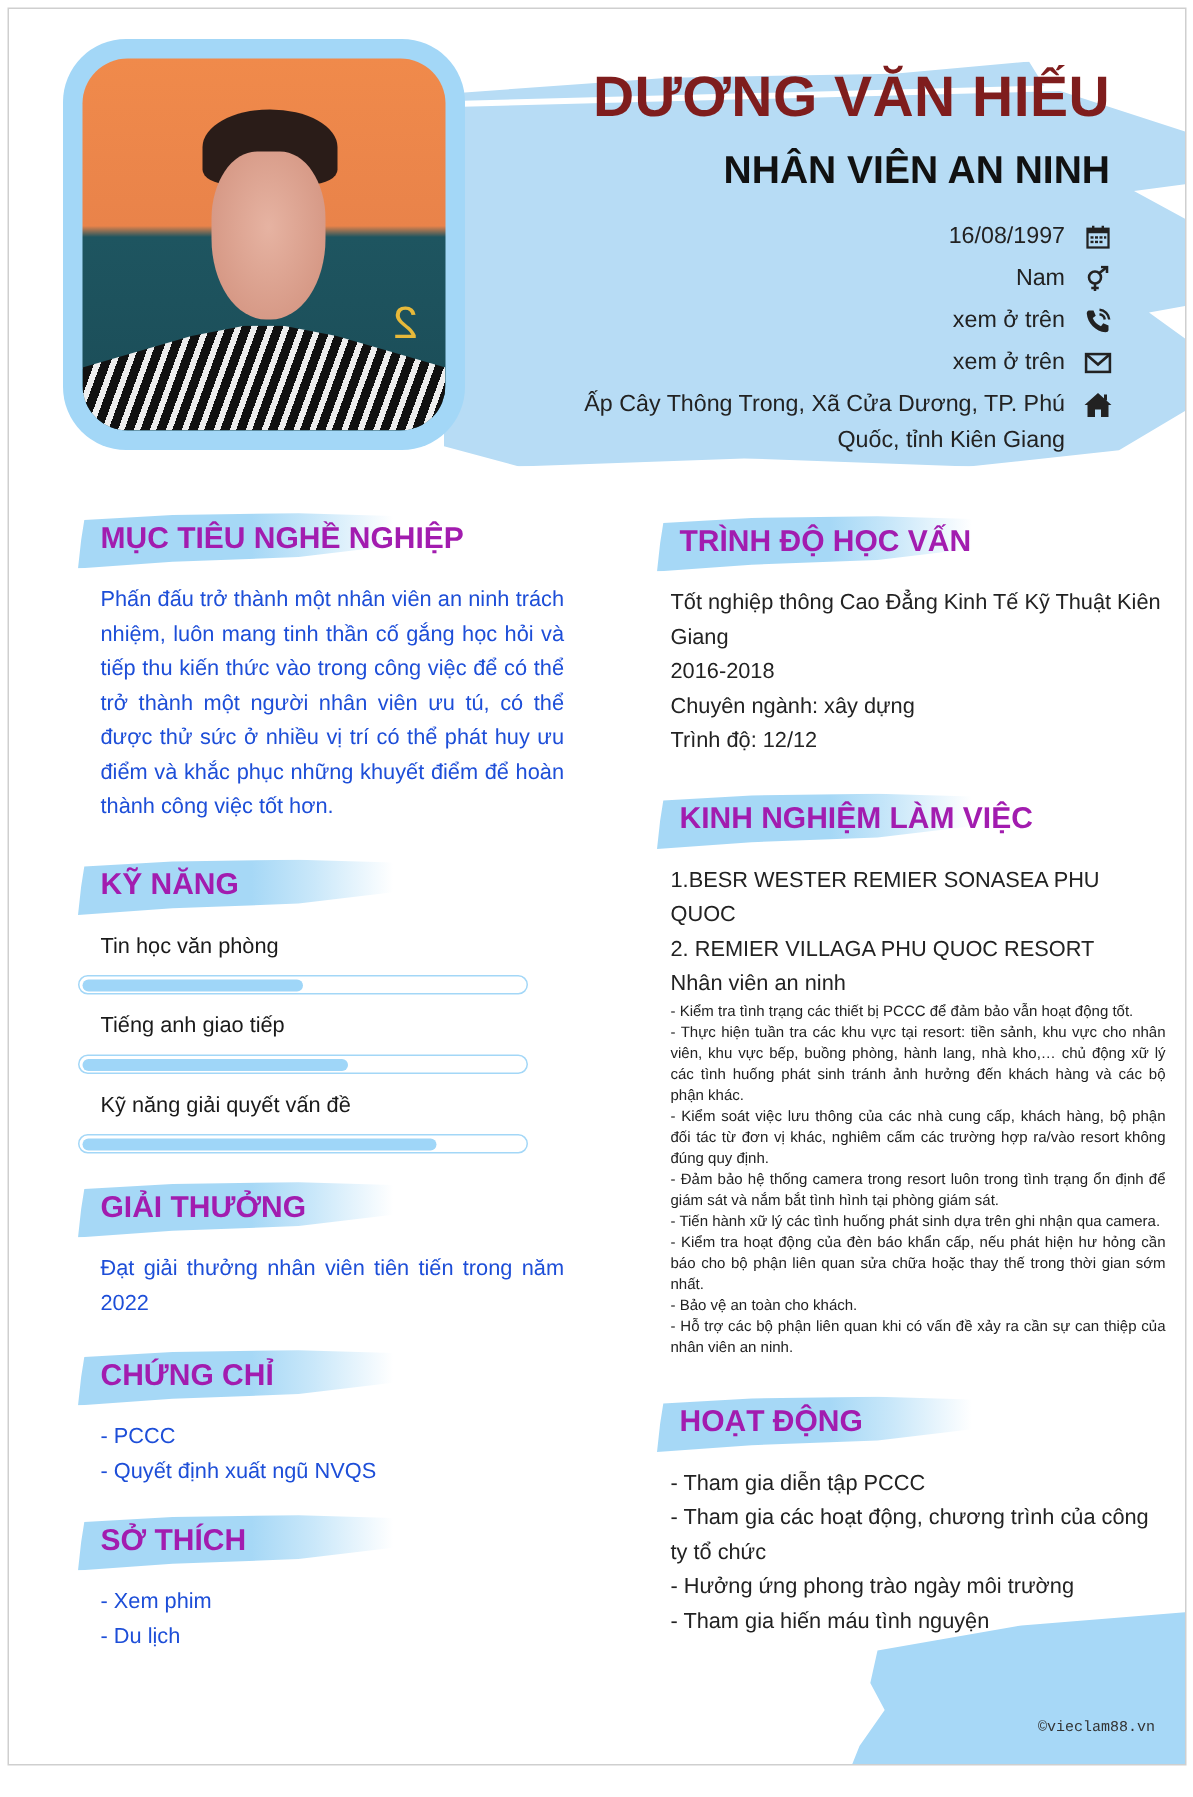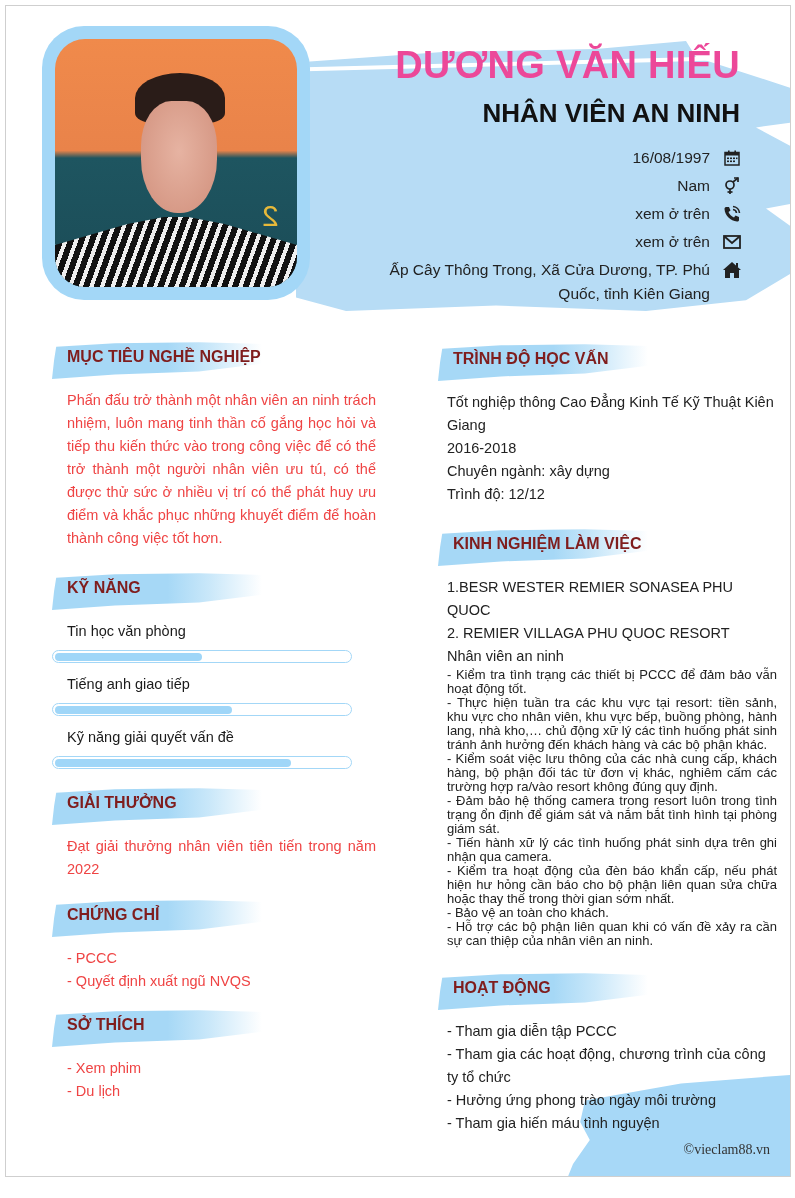--- a/index.html
+++ b/index.html
@@ -49,21 +49,21 @@
     position: absolute; left: 0; bottom: 0; width: 100%; height: 70px;
     background: repeating-linear-gradient(110deg, #111 0 6px, #eee 6px 10px);
     clip-path: polygon(0% 40%, 30% 10%, 45% 0%, 55% 0%, 70% 10%, 100% 40%, 100% 100%, 0% 100%);
   }
   .photo .seat-num {
     position: absolute; right: 18px; top: 160px; color: #e7b93a; font-size: 30px; transform: scaleX(-1);
   }
 
   
   .name {
-    position: absolute; right: 50px; top: 38px; font-size: 38px; font-weight: 700; color: #ec4899; letter-spacing: 0.3px;
+    position: absolute; right: 50px; top: 38px; font-size: 38px; font-weight: 700; color: #7f1d1d; letter-spacing: 0.3px;
   }
   .title {
     position: absolute; right: 50px; top: 92px; font-size: 26px; font-weight: 700; color: #111;
   }
   .contact {
     position: absolute; right: 48px; top: 140px; width: 380px;
   }
   .contact-row {
     display: flex; justify-content: flex-end; align-items: flex-start; gap: 12px;
     font-size: 15.5px; line-height: 24px; margin-bottom: 4px; color: #222;
@@ -77,36 +77,36 @@
 
   .sec-head {
     position: relative; height: 42px; margin-left: 0; margin-bottom: 8px;
   }
   .sec-head .brush {
     position: absolute; left: 6px; top: 2px; width: 210px; height: 38px;
     background: linear-gradient(90deg, #a6d8f6 0%, #a6d8f6 55%, rgba(166,216,246,0.6) 75%, rgba(166,216,246,0) 100%);
     clip-path: polygon(2% 15%, 30% 6%, 70% 3%, 100% 8%, 100% 60%, 70% 80%, 30% 88%, 0% 100%, 1% 50%);
   }
   .sec-head h2 {
-    position: absolute; left: 21px; top: 9px; font-size: 16px; font-weight: 700; color: #7f1d1d; white-space: nowrap;
-  }
-
-  .para { font-size: 14.5px; line-height: 23px; color: #ef4444; padding-left: 21px; text-align: justify; }
+    position: absolute; left: 21px; top: 9px; font-size: 20px; font-weight: 700; color: #a21caf; white-space: nowrap;
+  }
+
+  .para { font-size: 14.5px; line-height: 23px; color: #1d4ed8; padding-left: 21px; text-align: justify; }
   .para-r { font-size: 14.5px; line-height: 23px; color: #222; padding-left: 5px; }
 
   .skill { padding-left: 21px; font-size: 14.5px; line-height: 22px; margin-top: 4px; }
   .bar {
     width: 300px; height: 13px; border: 1.5px solid #a3d7f7; border-radius: 8px; margin: 8px 0 10px 6px; padding: 1.5px;
   }
   .bar .fill { height: 100%; background: #9fd6f8; border-radius: 6px; }
 
-  .small { font-size: 13px; line-height: 14px; color: #222; padding-left: 5px; text-align: justify; font-family: "Liberation Sans", sans-serif; }
+  .small { font-size: 10px; line-height: 14px; color: #222; padding-left: 5px; text-align: justify; font-family: "Liberation Sans", sans-serif; }
 
   .watermark {
-    position: absolute; right: 20px; bottom: 18px; font-family: Liberation Serif, serif; font-size: 14px; color: #333;
+    position: absolute; right: 20px; bottom: 18px; font-family: Liberation Mono, monospace; font-size: 10px; color: #333;
   }
 </style>
 </head>
 <body>
 
 <div class="page">
   <div class="brush-top"></div>
   <div class="brush-top-line"></div>
   <div class="brush-bottom"></div>
 

